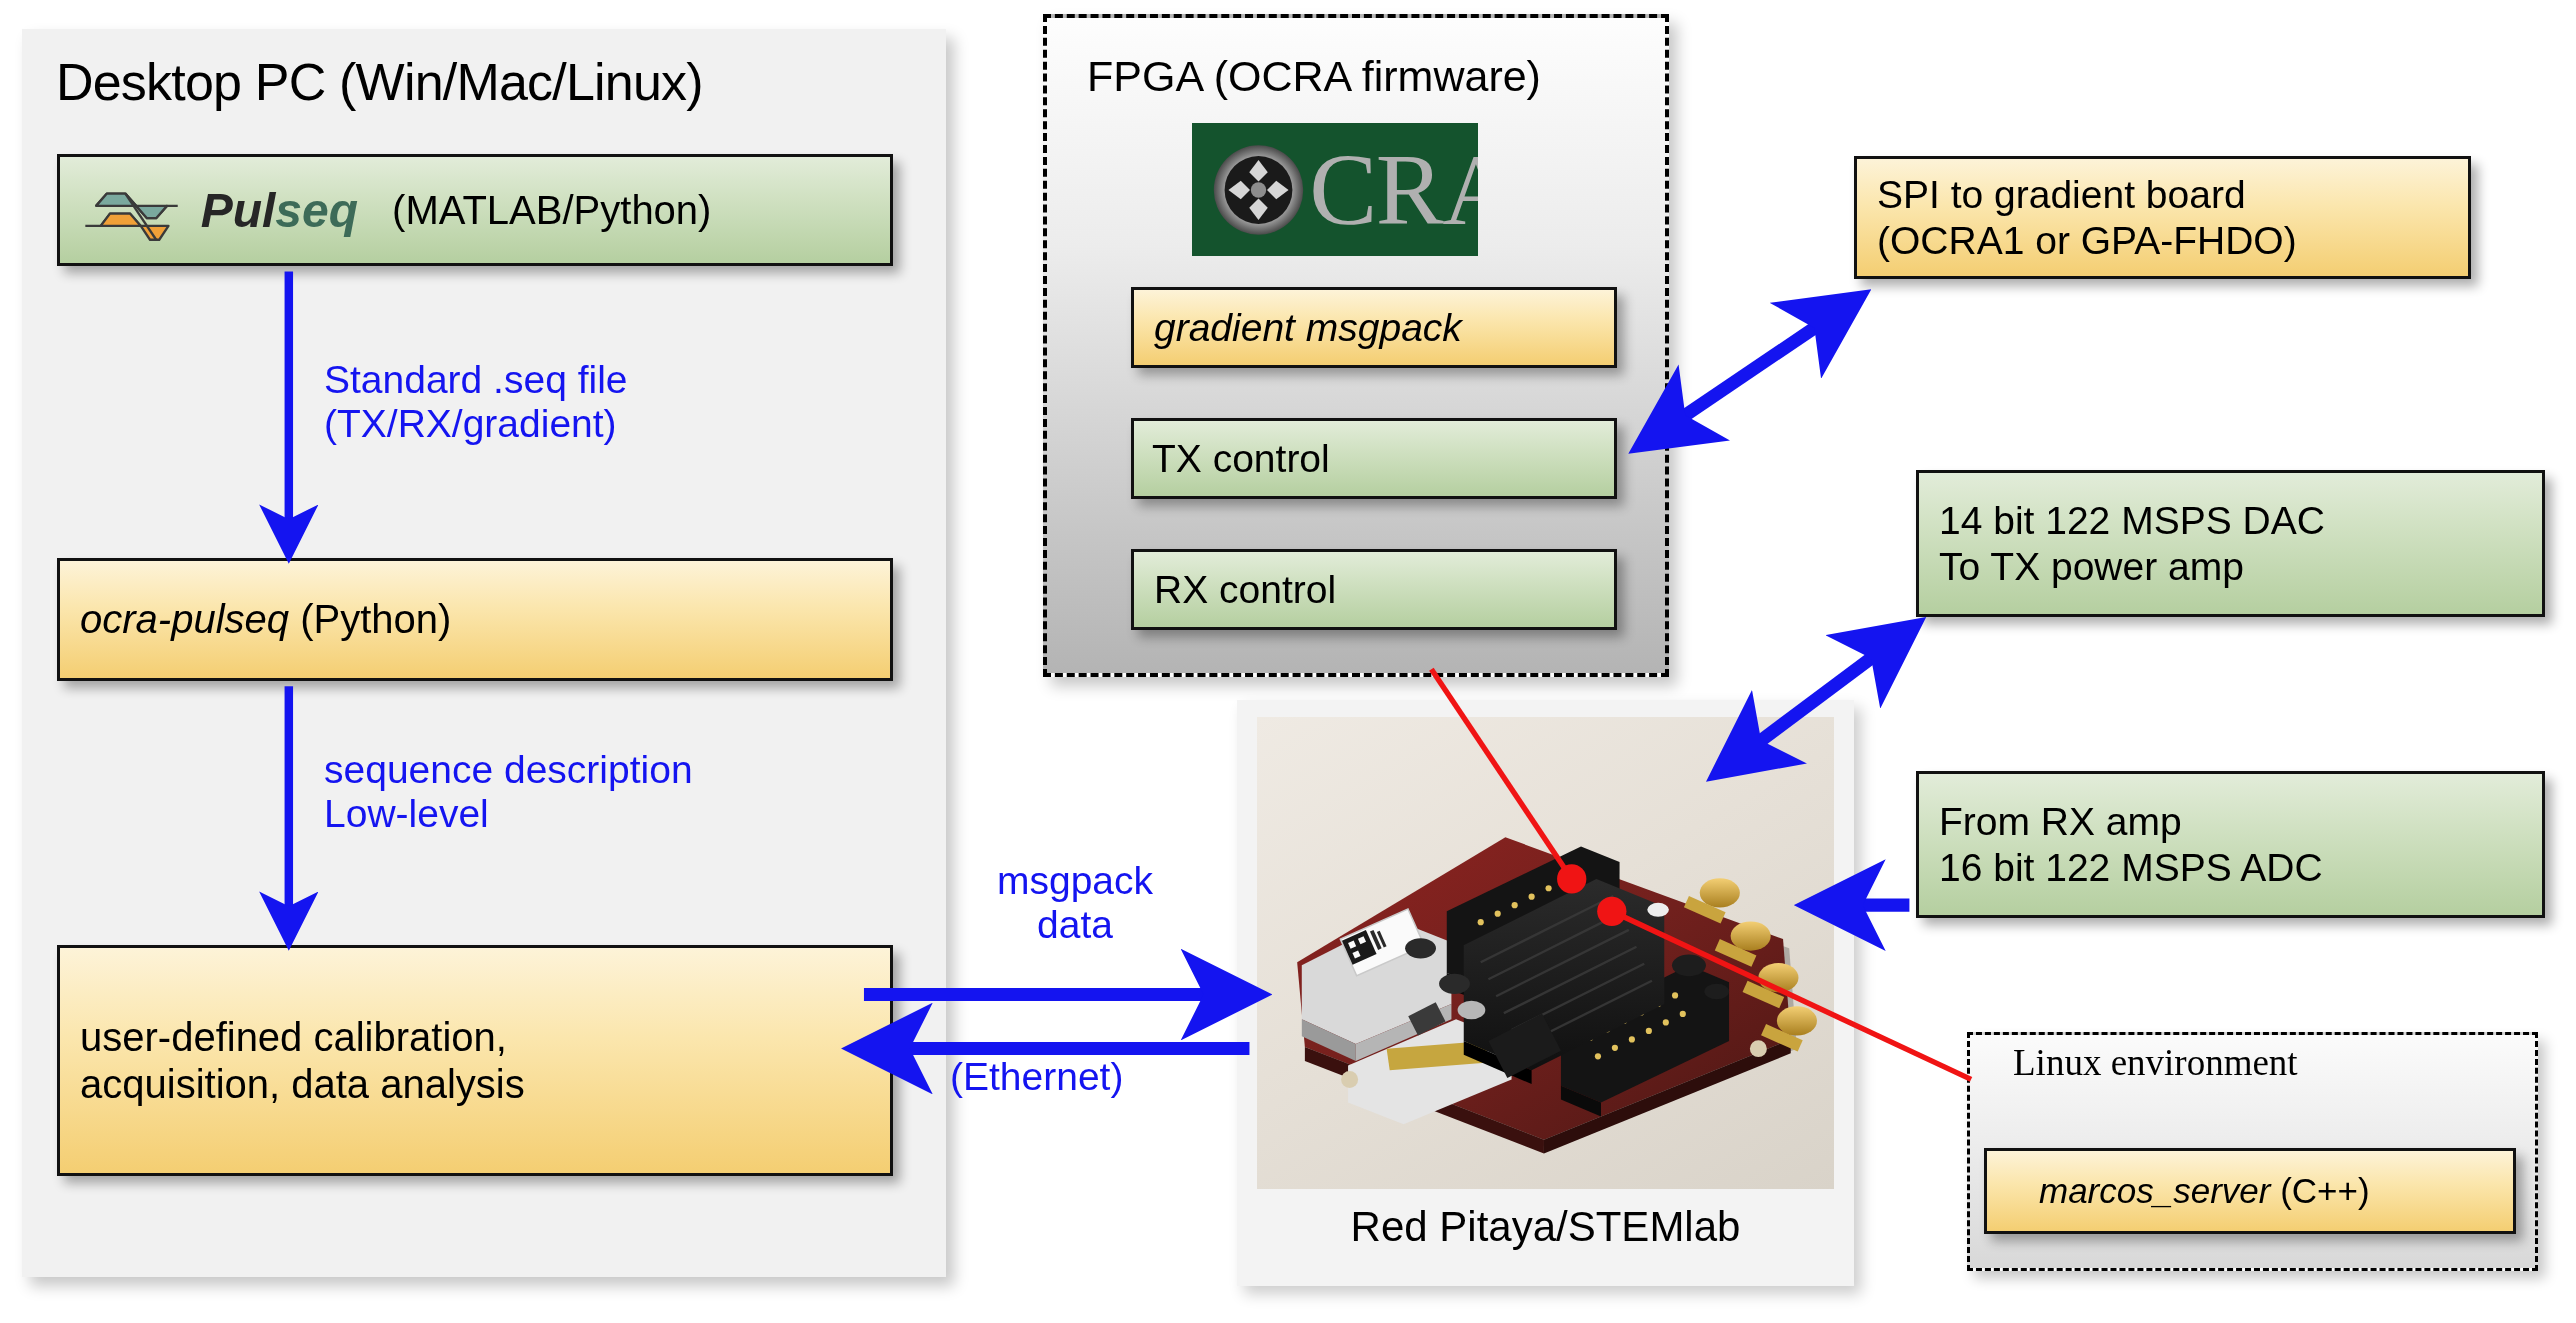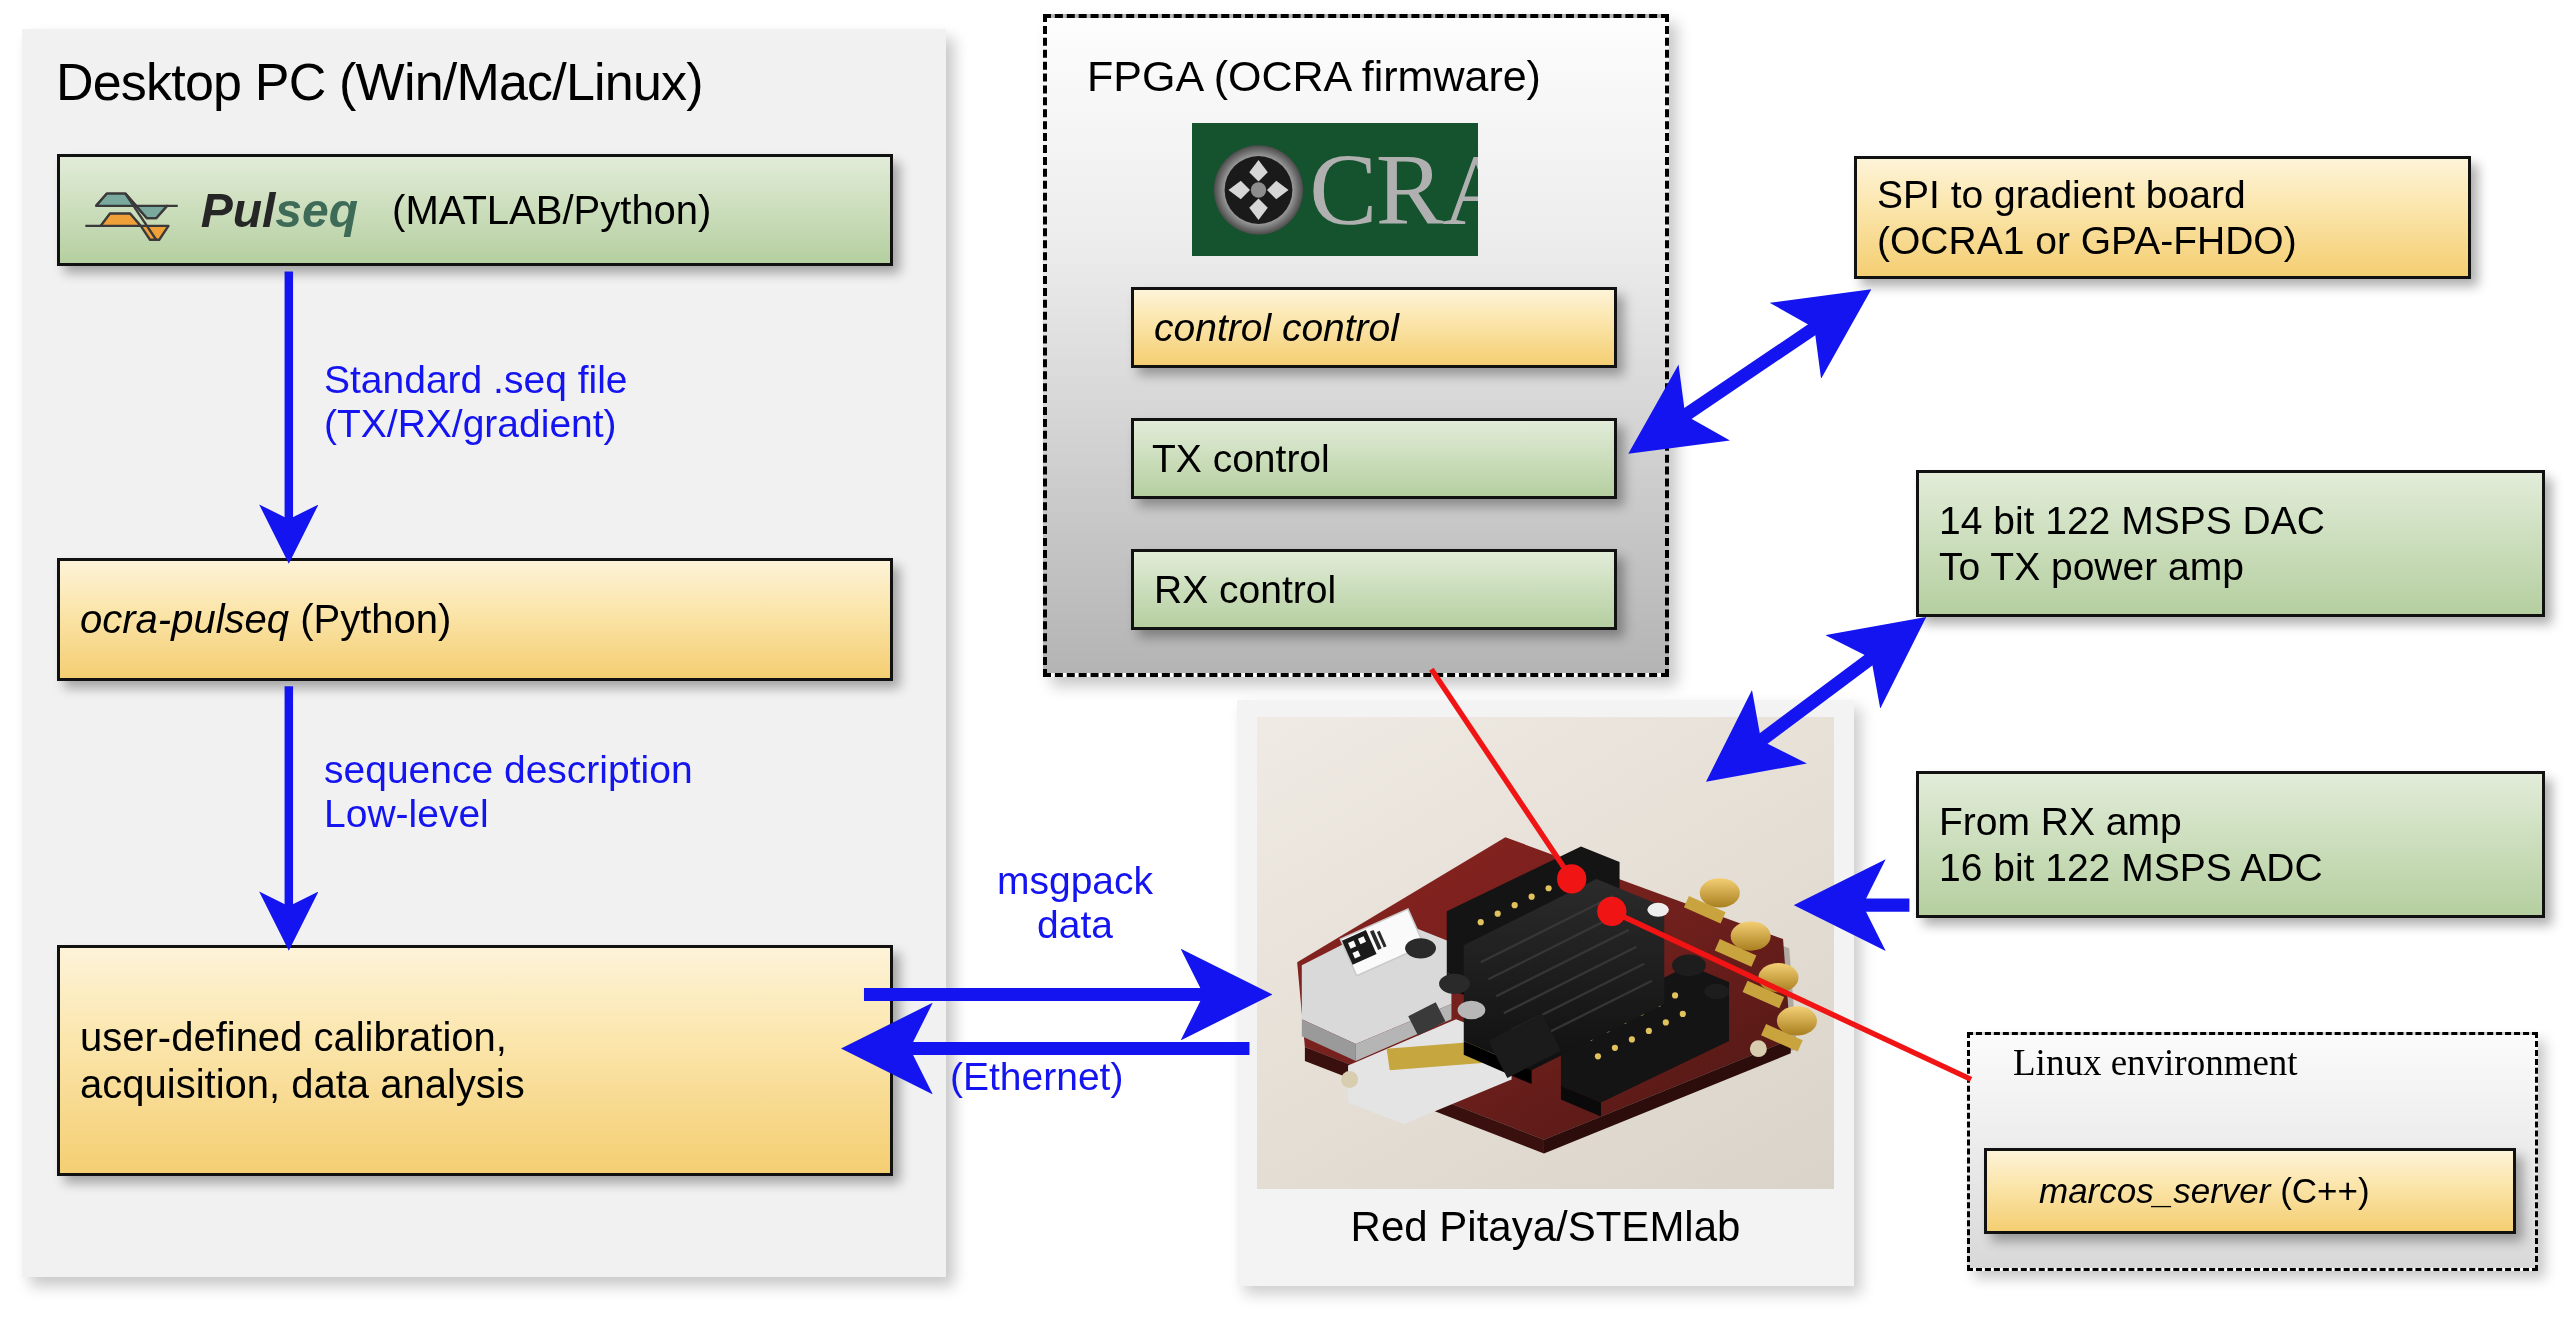--- a/index.html
+++ b/index.html
@@ -268,21 +268,21 @@
 </div>
 
 <div class="abs box box-gold b-marcos">
   <div class="box-txt" style="font-size:40px;">
     <div>user-defined calibration,</div>
     <div>acquisition, data analysis</div>
   </div>
 </div>
 
 <div class="abs box box-gold b-grad">
-  <div class="box-txt ital" style="font-size:39px;">control control</div>
+  <div class="box-txt ital" style="font-size:39px;">gradient msgpack</div>
 </div>
 <div class="abs box box-green b-tx">
   <div class="box-txt" style="font-size:39px;padding-left:18px;">TX control</div>
 </div>
 <div class="abs box box-green b-rx">
   <div class="box-txt" style="font-size:39px;">RX control</div>
 </div>
 
 <div class="abs box box-gold b-spi">
   <div class="box-txt" style="font-size:39px;">

